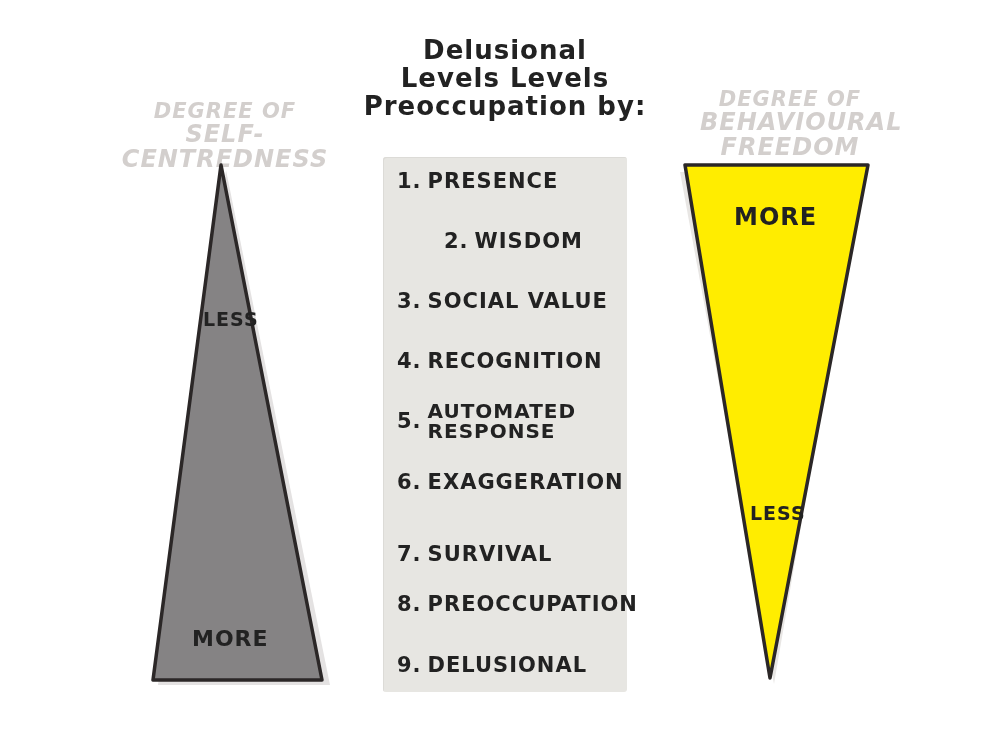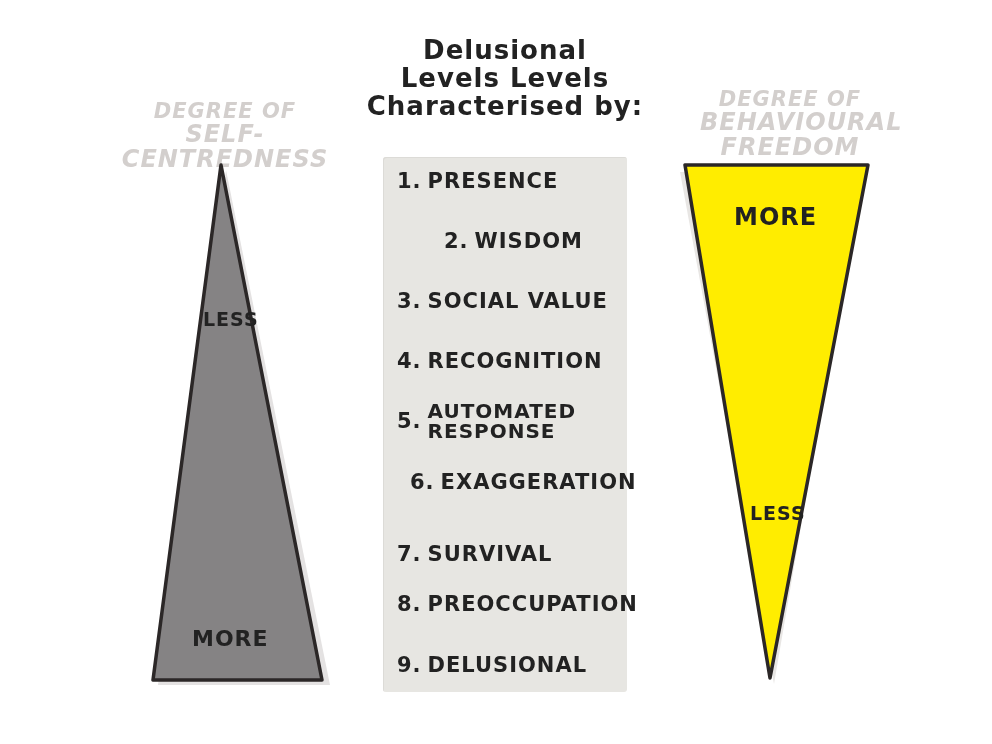--- a/index.html
+++ b/index.html
@@ -31,21 +31,21 @@
 <body>
 
 <div class="label-gray side-left">
   <div class="l1">Degree of</div>
   <div class="l2">Self-Centredness</div>
 </div>
 
 <div class="title">
   <div>Delusional</div>
   <div>Levels Levels</div>
-  <div>Characterised by:</div>
+  <div>Preoccupation by:</div>
 </div>
 
 <div class="label-gray side-right">
   <div class="l1">Degree of</div>
   <div class="l2">Behavioural</div>
   <div class="l2">Freedom</div>
 </div>
 
 <svg class="shape" width="992" height="744">
 
@@ -78,21 +78,21 @@
   <div class="item" style="top:184px;">
     <span class="num">4.</span><span>Recognition</span>
   </div>
   <div class="item two-line" style="top:236px;">
     <span class="num">5.</span>
     <span class="text">
       <span style="display:block">Automated</span>
       <span style="display:block">Response</span>
     </span>
   </div>
-  <div class="item" style="top:305px;margin-left:13px;">
+  <div class="item" style="top:305px;">
     <span class="num">6.</span><span>Exaggeration</span>
   </div>
   <div class="item" style="top:377px;text-align:right;">
     <span class="num">7.</span><span>Survival</span>
   </div>
   <div class="item" style="top:427px;">
     <span class="num">8.</span><span>Preoccupation</span>
   </div>
   <div class="item" style="top:488px;">
     <span class="num">9.</span><span>Delusional</span>

